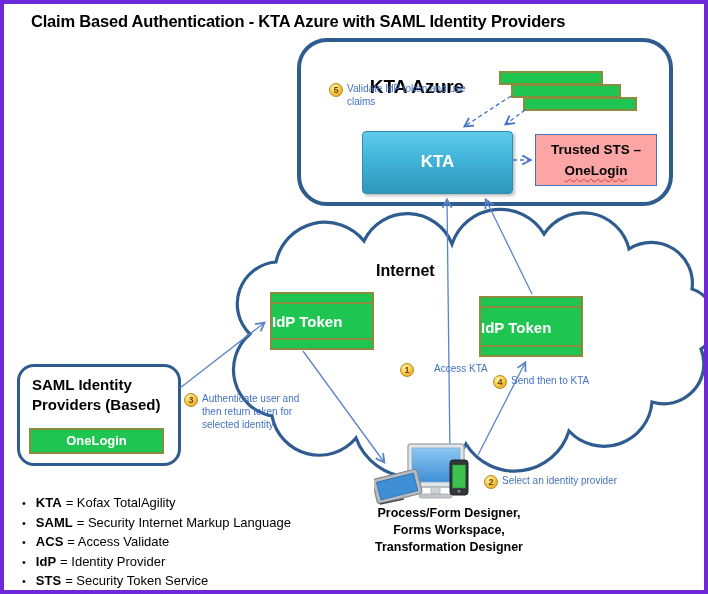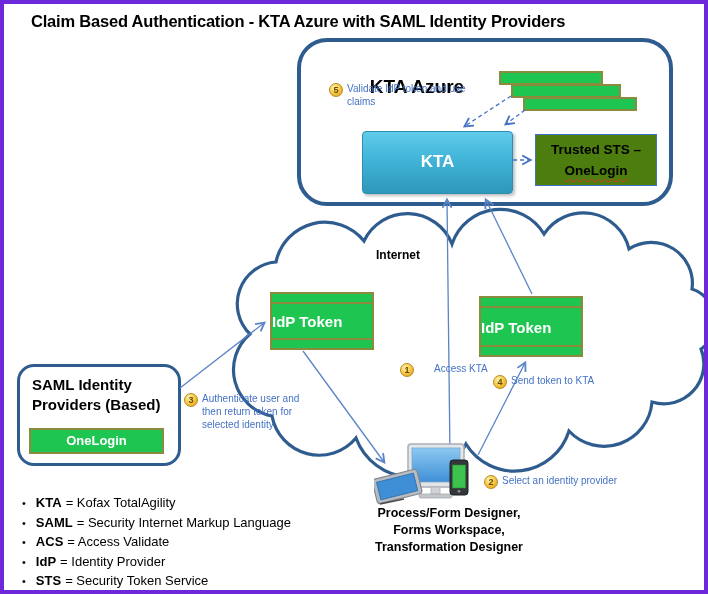--- a/index.html
+++ b/index.html
@@ -19,26 +19,26 @@
   #bar2{left:507px;top:80px;width:110px;height:14px;}
   #bar3{left:519px;top:93px;width:114px;height:14px;}
 
   
   #kta-box{left:358px;top:127px;width:149px;height:61px;border-radius:4px;
     background:linear-gradient(180deg,#5FCBEA 0%,#41B4D8 45%,#2E97BA 100%);
     border:1px solid #2C8FB0;box-shadow:2px 2px 3px rgba(0,0,0,0.25);
     color:#fff;font-weight:bold;font-size:17px;text-align:center;line-height:59px;}
 
   
-  #sts-box{left:531px;top:130px;width:122px;height:52px;border:1.5px solid #4472C4;box-sizing:border-box;background:#4d7c0f;
+  #sts-box{left:531px;top:130px;width:122px;height:52px;border:1.5px solid #4472C4;box-sizing:border-box;background:#fca5a5;
     text-align:center;font-size:13.5px;font-weight:bold;color:#000;padding-top:5px;line-height:1.55;}
   #sts-line2{text-decoration:underline wavy #E03030 1px;text-underline-offset:3px;}
 
   
-  #internet-label{left:372px;top:244px;font-size:12px;font-weight:bold;color:#000;}
+  #internet-label{left:372px;top:258px;font-size:16px;font-weight:bold;color:#000;}
 
   
   .token{position:absolute;background:#1EC551;border:2px solid #8B8B3D;box-sizing:border-box;color:#fff;font-weight:bold;font-size:15px;}
   .token .strip-top,.token .strip-bottom{position:absolute;left:0;right:0;height:0;border-top:2px solid #8B8B3D;}
   .token .strip-top{top:8px;} .token .strip-bottom{bottom:8px;}
   #token-left{left:266px;top:288px;width:104px;height:58px;line-height:56px;}
   #token-right{left:475px;top:292px;width:104px;height:61px;line-height:59px;}
 
   
   #saml-box{left:13px;top:360px;width:164px;height:102px;border:3.5px solid #2F5C8F;border-radius:17px;box-sizing:border-box;background:#fff;}
@@ -172,21 +172,21 @@
   <div class="step" id="step5">
     <span class="badge">5</span>
     <span class="step-text">Validate IdP token and use claims</span>
   </div>
   <div class="step" id="step1">
     <span class="badge">1</span>
     <span class="step-text">Access KTA</span>
   </div>
   <div class="step" id="step4">
     <span class="badge">4</span>
-    <span class="step-text">Send token to KTA</span>
+    <span class="step-text">Send then to KTA</span>
   </div>
   <div class="step" id="step3">
     <span class="badge">3</span>
     <span class="step-text">Authenticate user and then return token for selected identity</span>
   </div>
   <div class="step" id="step2">
     <span class="badge">2</span>
     <span class="step-text">Select an identity provider</span>
   </div>
 

